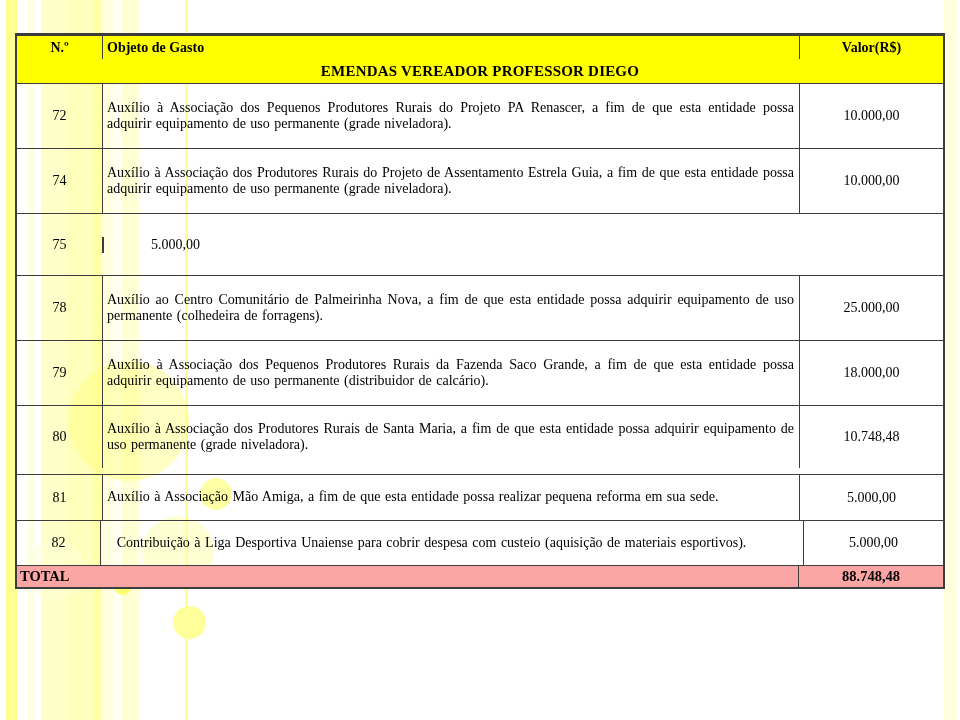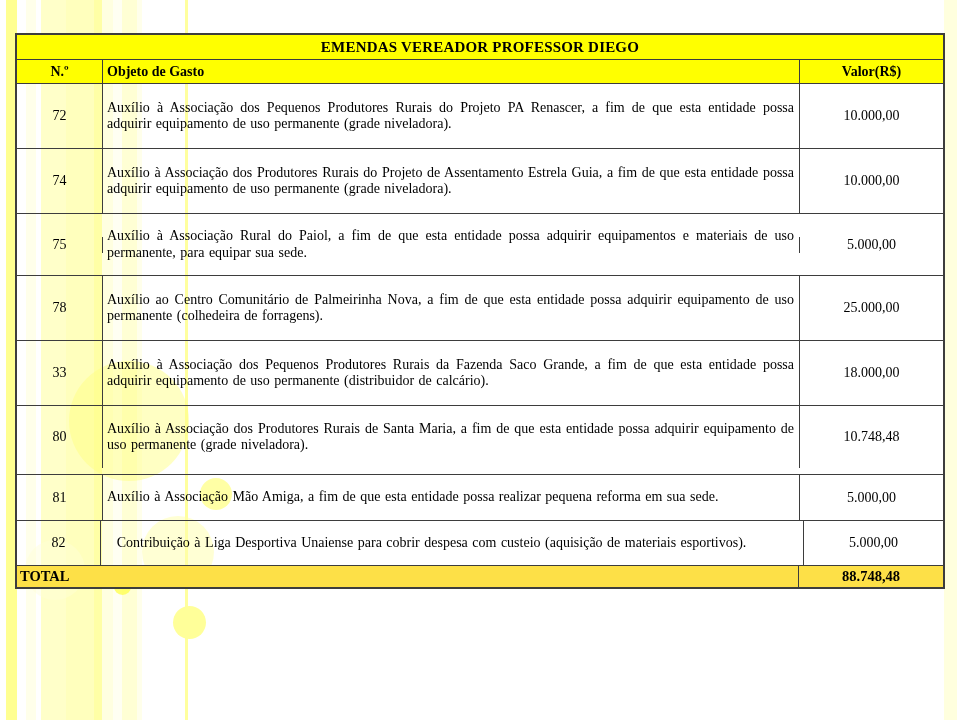--- a/index.html
+++ b/index.html
@@ -43,21 +43,21 @@
   .title-row .ttl{font-weight:bold;font-size:15px;letter-spacing:.2px;}
 
   .head-row{height:24px;background:#ffff00;font-weight:bold;font-size:14px;}
   .head-row .c-obj{align-items:center;}
 
   .data-row{background:transparent;font-size:14px;}
   .data-row .c-obj{text-align:justify;line-height:16.5px;word-spacing:1px;}
   .r1{height:65px;} .r2{height:65px;} .r3{height:62px;align-items:center;} .r4{height:65px;}
   .r5{height:65px;} .r6{height:63px;} .r7{height:46px;margin-top:6px;} .r8{height:45px;gap:12px;}
 
-  .total-row{height:22px;background:#fde047;font-weight:bold;}
+  .total-row{height:22px;background:#fca5a5;font-weight:bold;}
   .total-row .t-label{width:782px;border-right:1px solid #3d3d3d;display:flex;
                       align-items:center;padding-left:3px;font-size:14.5px;box-sizing:border-box;}
   .total-row .t-val{width:144px;display:flex;align-items:center;justify-content:center;
                     font-size:14.5px;box-sizing:border-box;}
 </style>
 </head>
 <body>
 
 <div class="slide">
 
@@ -74,64 +74,61 @@
   <div class="stripe st10"></div>
   <div class="circle c1"></div>
   <div class="circle c2"></div>
   <div class="circle c3"></div>
   <div class="circle c4"></div>
   <div class="circle c5"></div>
   <div class="circle c6"></div>
 
   <div class="tbl">
 
-    <div class="trow first title-row">
-      <span class="ttl">EMENDAS VEREADOR PROFESSOR DIEGO</span>
-    </div>
-
     <div class="trow head-row">
       <div class="cell c-num">N.º</div>
       <div class="cell c-obj">Objeto de Gasto</div>
       <div class="cell c-val">Valor(R$)</div>
+    </div>
+
+    <div class="trow first title-row">
+      <span class="ttl">EMENDAS VEREADOR PROFESSOR DIEGO</span>
     </div>
 
     <div class="trow data-row r1">
       <div class="cell c-num">72</div>
       <div class="cell c-obj">
           <span>Auxílio à Associação dos Pequenos Produtores Rurais do Projeto PA Renascer, a fim de que esta entidade possa adquirir equipamento de uso permanente (grade niveladora).</span>
         </div>
       <div class="cell c-val">10.000,00</div>
     </div>
 
     <div class="trow data-row r2">
       <div class="cell c-num">74</div>
       <div class="cell c-obj">
           <span>Auxílio à Associação dos Produtores Rurais do Projeto de Assentamento Estrela Guia, a fim de que esta entidade possa adquirir equipamento de uso permanente (grade niveladora).</span>
         </div>
       <div class="cell c-val">10.000,00</div>
     </div>
 
     <div class="trow data-row r3">
       <div class="cell c-num">75</div>
-      <div class="cell c-obj">
-          <span>Auxílio à Associação Rural do Paiol, a fim de que esta entidade possa adquirir equipamentos e materiais de uso permanente, para equipar sua sede.</span>
-        </div>
       <div class="cell c-val">5.000,00</div>
     </div>
 
     <div class="trow data-row r4">
       <div class="cell c-num">78</div>
       <div class="cell c-obj">
           <span>Auxílio ao Centro Comunitário de Palmeirinha Nova, a fim de que esta entidade possa adquirir equipamento de uso permanente (colhedeira de forragens).</span>
         </div>
       <div class="cell c-val">25.000,00</div>
     </div>
 
     <div class="trow data-row r5">
-      <div class="cell c-num">33</div>
+      <div class="cell c-num">79</div>
       <div class="cell c-obj">
           <span>Auxílio à Associação dos Pequenos Produtores Rurais da Fazenda Saco Grande, a fim de que esta entidade possa adquirir equipamento de uso permanente (distribuidor de calcário).</span>
         </div>
       <div class="cell c-val">18.000,00</div>
     </div>
 
     <div class="trow data-row r6">
       <div class="cell c-num">80</div>
       <div class="cell c-obj">
           <span>Auxílio à Associação dos Produtores Rurais de Santa Maria, a fim de que esta entidade possa adquirir equipamento de uso permanente (grade niveladora).</span>

